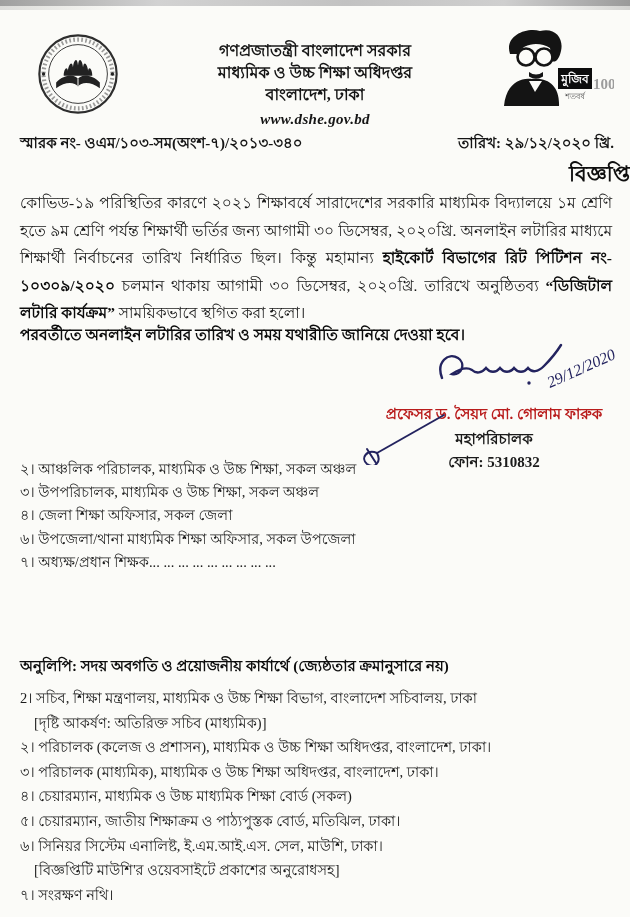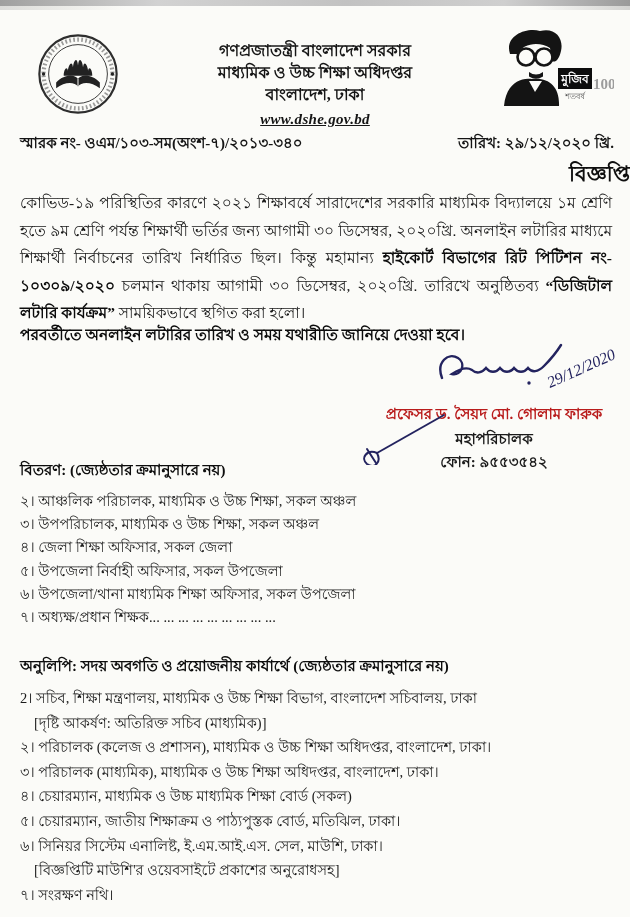--- a/index.html
+++ b/index.html
@@ -9,21 +9,21 @@
     font-family:"Liberation Serif","DejaVu Serif",serif;
   }
   .scan-strip{position:absolute;top:0;left:0;width:630px;height:6px;
     background:linear-gradient(90deg,#9f9f9f,#d2d2d2 25%,#c2c2c2 55%,#cfcfcf 80%,#9a9a9a);}
   .scan-smudge{position:absolute;top:6px;left:0;width:630px;height:4px;
     background:linear-gradient(90deg,rgba(160,160,160,.35),rgba(230,230,230,0) 20%,rgba(230,230,230,0) 85%,rgba(150,150,150,.4));}
 
   .seal{position:absolute;left:36px;top:32px;width:84px;height:84px;}
   .hdr{position:absolute;left:164px;top:40px;width:302px;text-align:center;
     font-weight:700;font-size:16px;line-height:22px;color:#161616;}
-  .hdr .web{font-style:italic;text-decoration:underline;font-size:15px;margin-top:2px;letter-spacing:.3px;}
+  .hdr .web{font-style:italic;font-size:15px;margin-top:2px;letter-spacing:.3px;}
   .mujib{position:absolute;left:492px;top:26px;width:122px;height:86px;}
 
   .memo-row{position:absolute;top:131px;left:20px;width:594px;
     display:flex;justify-content:space-between;font-size:15px;font-weight:700;color:#141414;}
 
   .title{position:absolute;top:158px;left:0;width:100%;text-align:right;
     font-size:21px;font-weight:700;color:#0e0e0e;}
 
   .para1{position:absolute;top:189px;left:20px;width:592px;margin:0;
     font-size:15.5px;line-height:27.5px;text-align:justify;font-weight:500;color:#171717;}
@@ -100,34 +100,32 @@
   <p class="para2">পরবর্তীতে অনলাইন লটারির তারিখ ও সময় যথারীতি জানিয়ে দেওয়া হবে।</p>
 
   <div class="sig">
     <svg class="sig-scribble" viewBox="0 0 196 60" width="196" height="60">
       <path d="M10,38 C4,22 16,12 26,18 C34,23 30,36 20,34 C26,30 34,26 40,30 C44,34 50,33 54,28 C58,33 64,33 68,28 C72,33 78,33 82,28 C86,33 92,33 96,28 C100,33 106,32 112,26 C118,20 124,13 129,5" stroke="#23235f" stroke-width="2.4" fill="none" stroke-linecap="round"></path>
       <circle cx="97" cy="43" r="1.7" fill="#23235f"></circle>
       <text x="118" y="48" transform="rotate(-24 118 48)" font-size="16" font-style="italic" fill="#23235f">29/12/2020</text>
     </svg>
     <div class="sig-name">প্রফেসর ড. সৈয়দ মো. গোলাম ফারুক</div>
     <div class="sig-desg">মহাপরিচালক</div>
-    <div class="sig-phone">ফোন: ৯৫৫৩৫৪২</div>
+    <div class="sig-phone">ফোন: 5310832</div>
     <svg class="pen-mark" viewBox="0 0 95 55" width="95" height="55">
       <path d="M90,5 L23,43" stroke="#23235f" stroke-width="2" fill="none" stroke-linecap="round"></path>
       <path d="M23,43 c-10,-4 -17,5 -10,11 c7,5 15,-1 10,-11 z" fill="none" stroke="#23235f" stroke-width="2"></path>
       <path d="M13,39 l9,14" stroke="#23235f" stroke-width="2" stroke-linecap="round"></path>
     </svg>
   </div>
 
   <div class="listblock dist">
-    <div class="h">বিতরণ: (জ্যেষ্ঠতার ক্রমানুসারে নয়)</div>
     <div class="li">২। আঞ্চলিক পরিচালক, মাধ্যমিক ও উচ্চ শিক্ষা, সকল অঞ্চল</div>
     <div class="li">৩। উপপরিচালক, মাধ্যমিক ও উচ্চ শিক্ষা, সকল অঞ্চল</div>
     <div class="li">৪। জেলা শিক্ষা অফিসার, সকল জেলা</div>
-    <div class="li">৫। উপজেলা নির্বাহী অফিসার, সকল উপজেলা</div>
     <div class="li">৬। উপজেলা/থানা মাধ্যমিক শিক্ষা অফিসার, সকল উপজেলা</div>
     <div class="li">৭। অধ্যক্ষ/প্রধান শিক্ষক... ... ... ... ... ... ... ... ...</div>
   </div>
 
   <div class="listblock copy">
     <div class="h">অনুলিপি: সদয় অবগতি ও প্রয়োজনীয় কার্যার্থে (জ্যেষ্ঠতার ক্রমানুসারে নয়)</div>
     <div class="li">2। সচিব, শিক্ষা মন্ত্রণালয়, মাধ্যমিক ও উচ্চ শিক্ষা বিভাগ, বাংলাদেশ সচিবালয়, ঢাকা</div>
     <div class="li indent">[দৃষ্টি আকর্ষণ: অতিরিক্ত সচিব (মাধ্যমিক)]</div>
     <div class="li">২। পরিচালক (কলেজ ও প্রশাসন), মাধ্যমিক ও উচ্চ শিক্ষা অধিদপ্তর, বাংলাদেশ, ঢাকা।</div>
     <div class="li">৩। পরিচালক (মাধ্যমিক), মাধ্যমিক ও উচ্চ শিক্ষা অধিদপ্তর, বাংলাদেশ, ঢাকা।</div>

